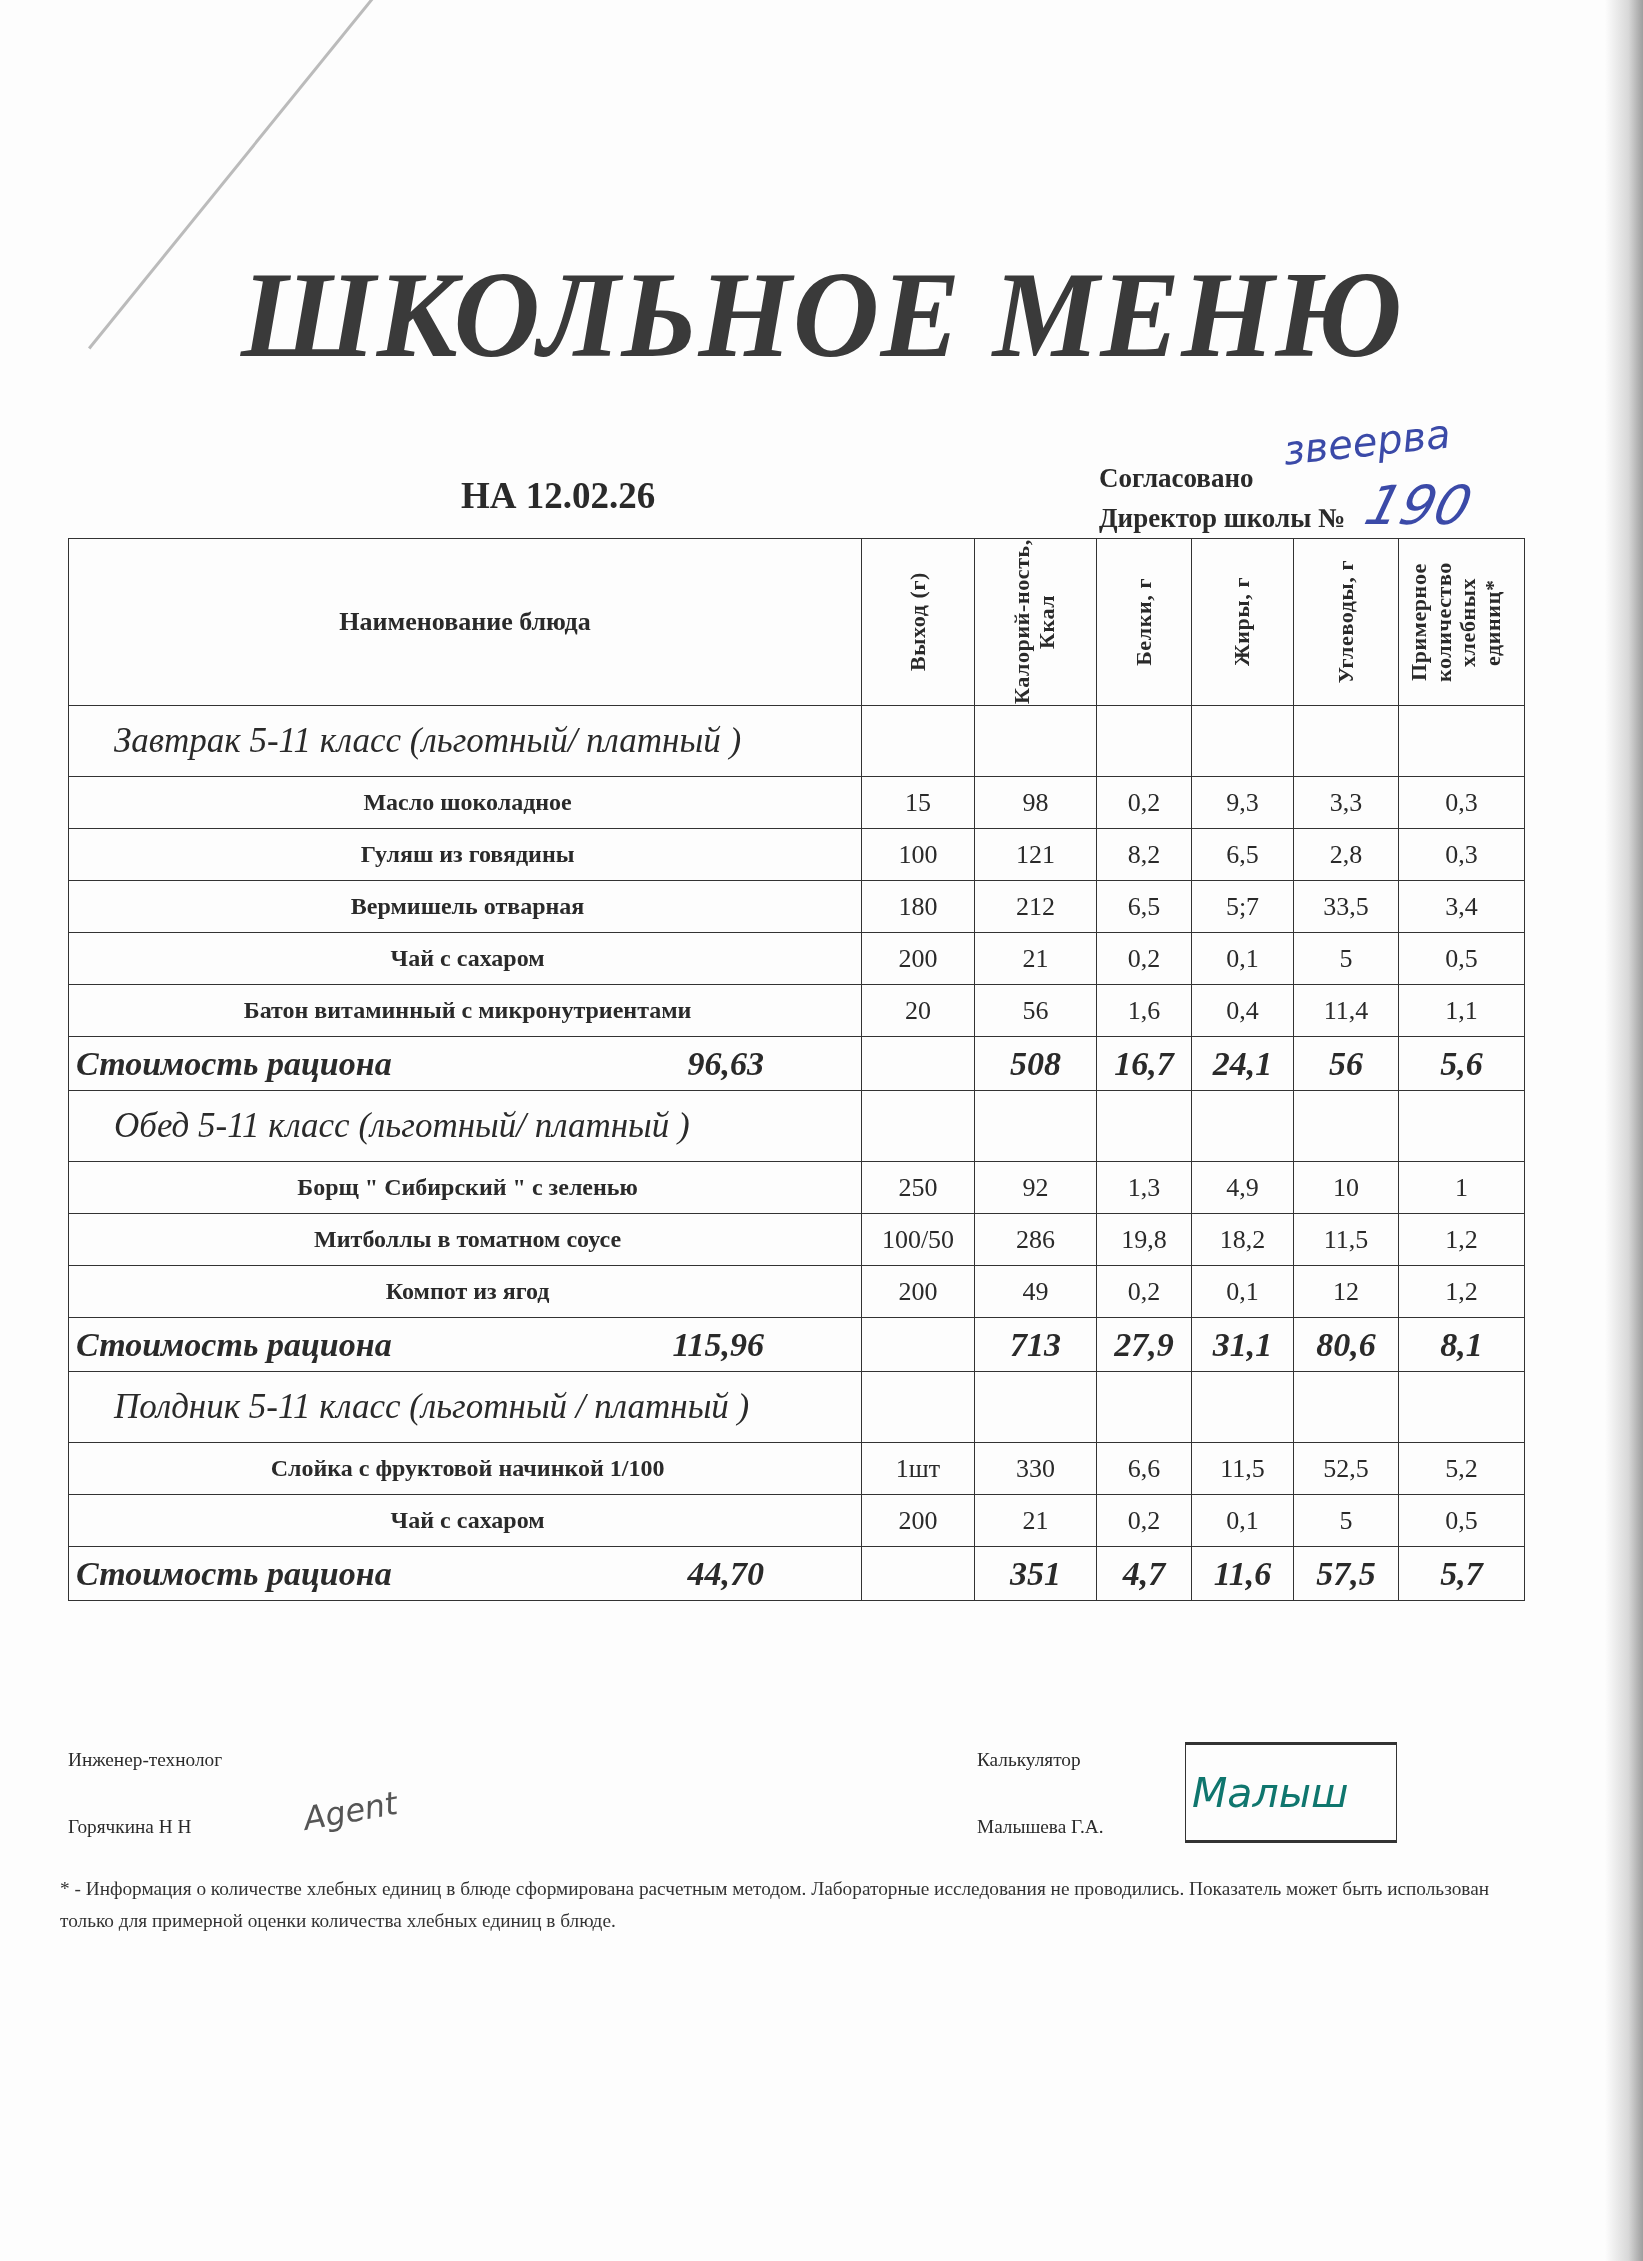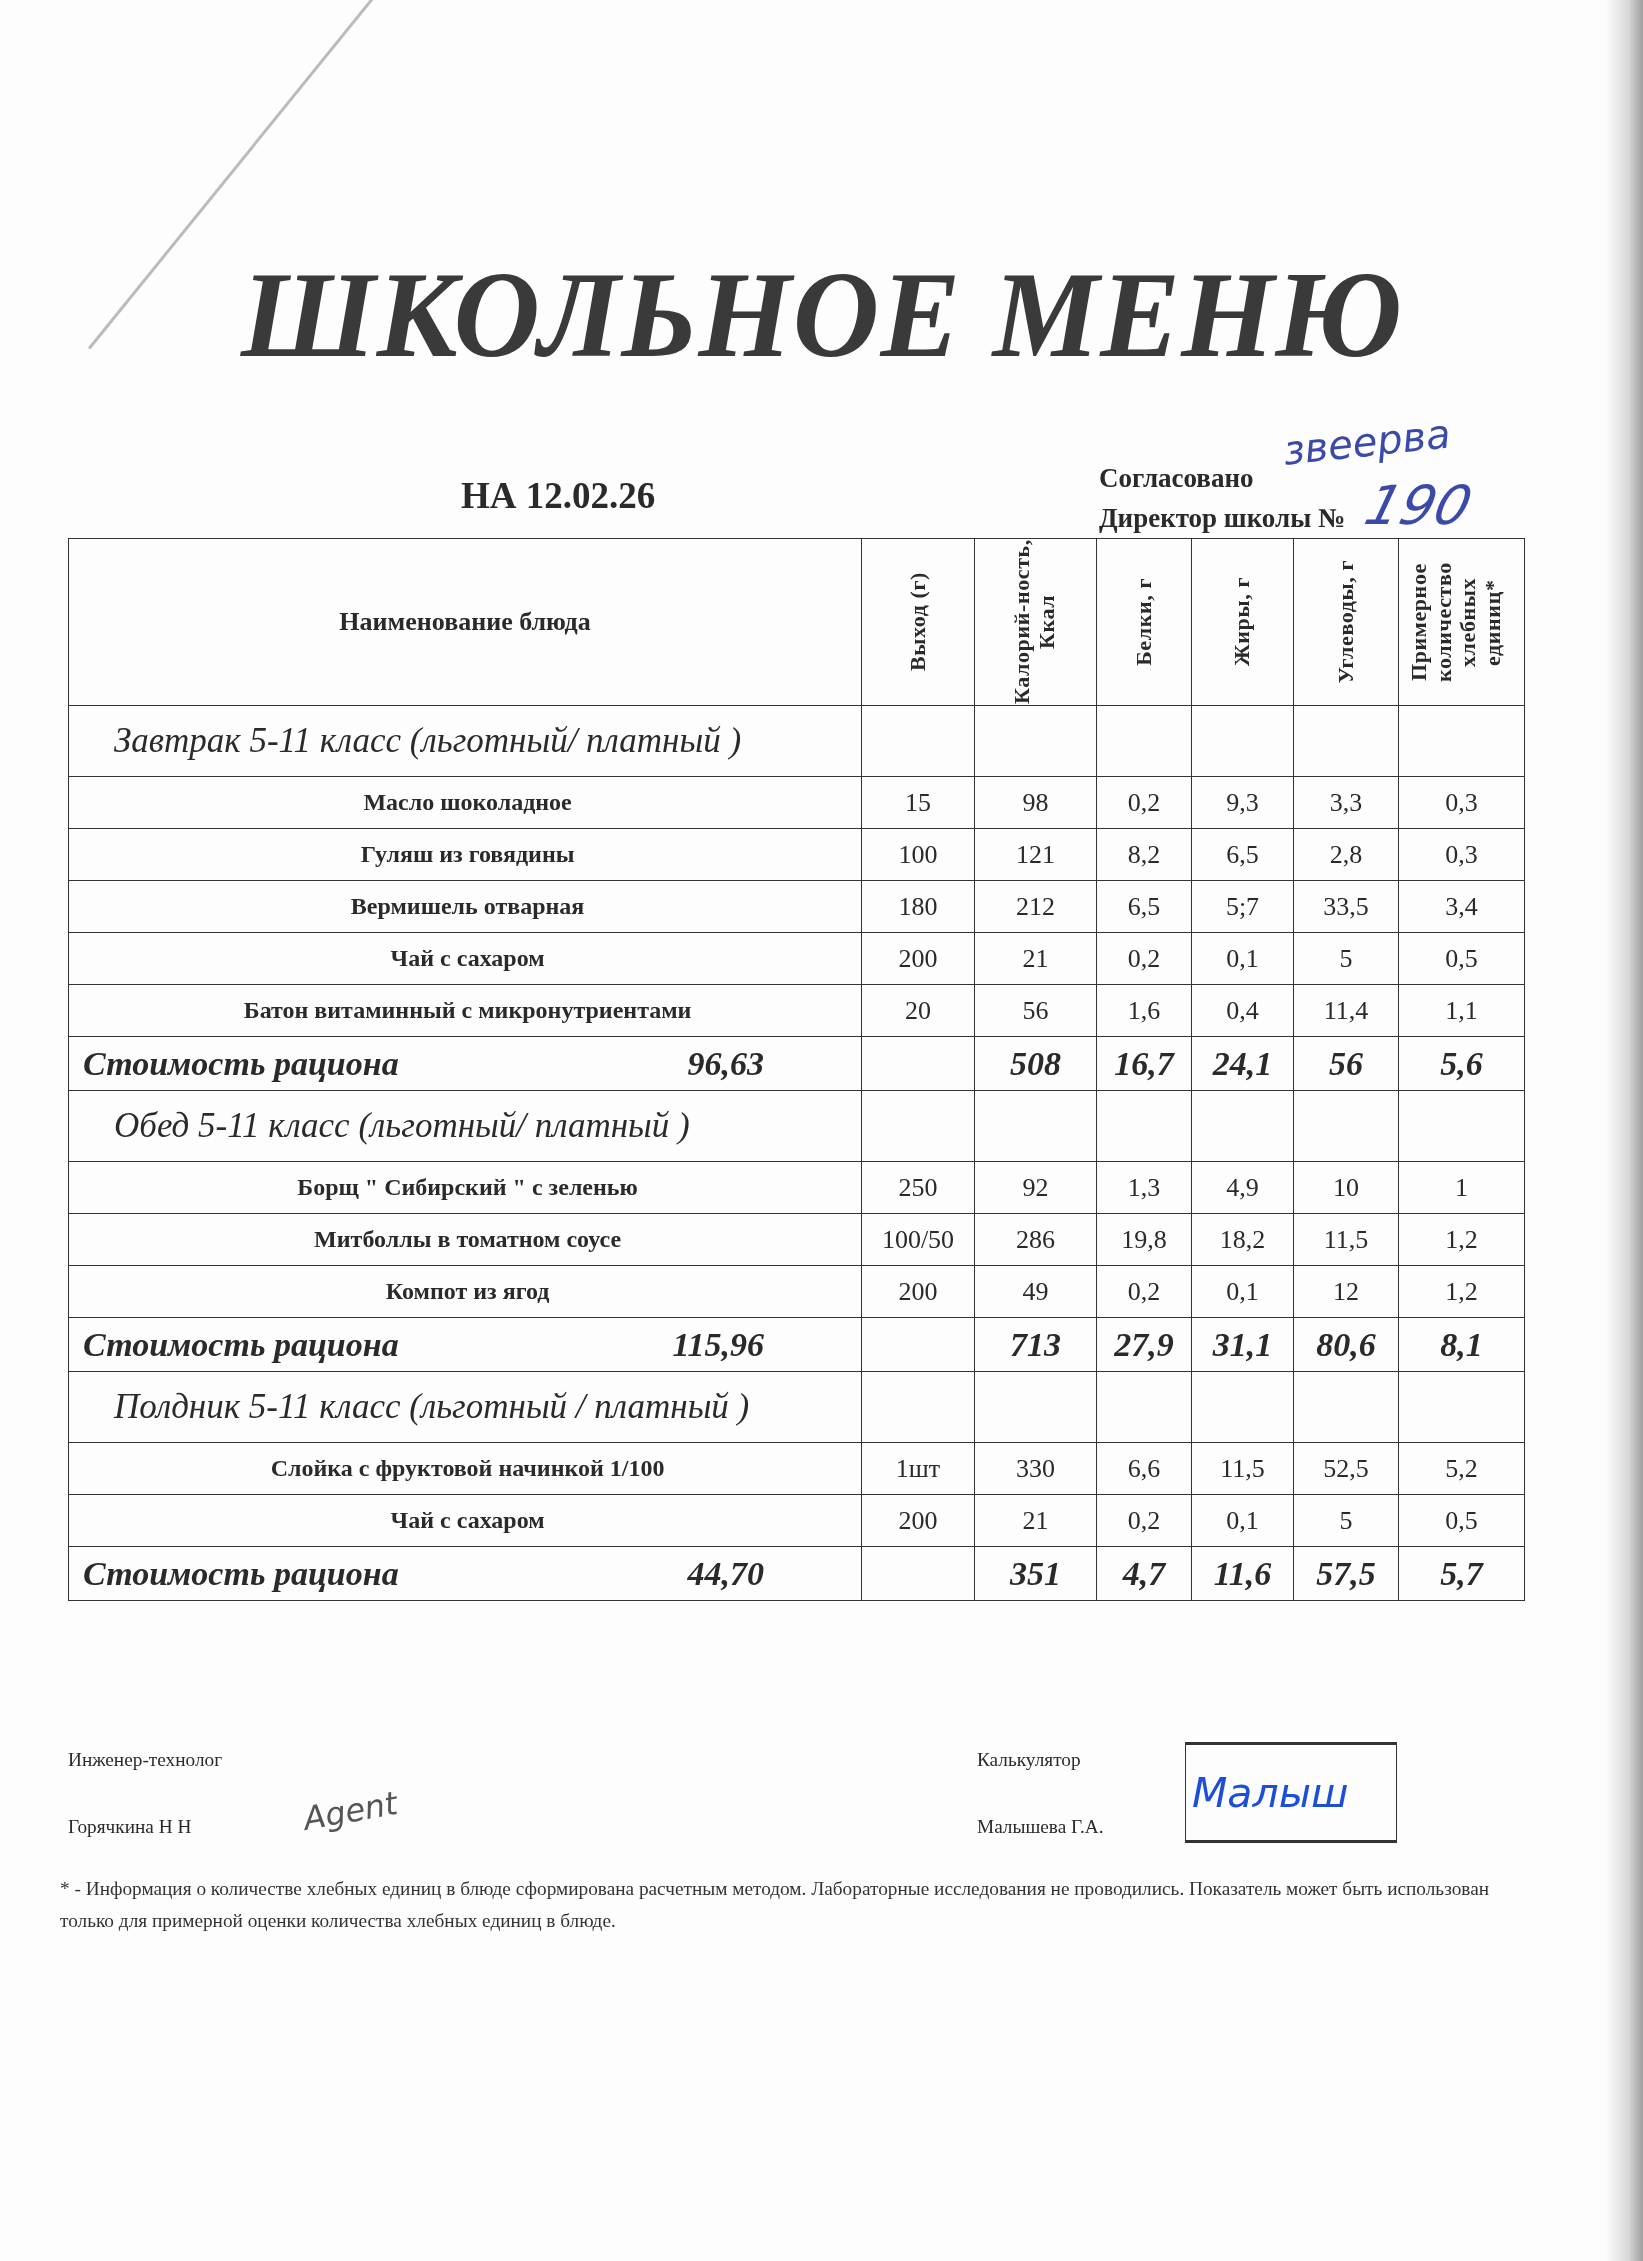--- a/index.html
+++ b/index.html
@@ -22,21 +22,21 @@
   table.menu td, table.menu th { border:1.9px solid #333; padding:0; }
   table.menu tr.head th { height:166px; font-weight:bold; }
   .hname { font-size:26px; text-align:center; }
   .vert { writing-mode:vertical-rl; transform:rotate(180deg); font-size:22px; line-height:24.5px;
           text-align:center; margin:auto; letter-spacing:0.6px; }
   tr.section td { height:70px; }
   .section-label { font-style:italic; font-size:35px; padding-left:45px !important; white-space:nowrap; }
   tr.item td { height:51px; font-size:26px; text-align:center; }
   tr.item td.name { text-align:center; font-size:24px; font-weight:bold; padding-left:5.2px; }
   tr.total td { height:53px; font-size:34px; font-style:italic; font-weight:bold; text-align:center; }
-  tr.total td.name { text-align:left; padding-left:14px; font-size:34px; }
+  tr.total td.name { text-align:left; padding-left:7px; font-size:34px; }
   .price { float:right; margin-right:97px; }
   .footer-label { font-size:19.3px; }
   .sigbox { left:1185px; top:1742px; width:210px; height:95px; border:1.9px solid #333; border-top-width:3.9px; border-bottom-width:3.9px; }
   .sig { font-family:"DejaVu Sans",sans-serif; font-style:italic; color:#555; }
   .note { left:60px; top:1873px; width:1457px; font-size:19.3px; line-height:32px; color:#333; }
 </style>
 </head>
 <body>
 
 <div class="fold"></div>
@@ -233,16 +233,16 @@
     </tbody>
 </table>
 
 <div class="abs footer-label" style="left:68px;top:1749px">Инженер-технолог</div>
 <div class="abs footer-label" style="left:68px;top:1816px">Горячкина Н Н</div>
 <div class="abs sig" style="left:303px;top:1792px;font-size:32px;transform:rotate(-10deg)">Agent</div>
 
 <div class="abs footer-label" style="left:977px;top:1749px">Калькулятор</div>
 <div class="abs footer-label" style="left:977px;top:1816px">Малышева Г.А.</div>
 <div class="abs sigbox"></div>
-<div class="abs sig" style="left:1192px;top:1769px;font-size:41px;color:#1d4ed8">Малыш</div>
+<div class="abs sig" style="left:1192px;top:1769px;font-size:41px;color:#0f766e">Малыш</div>
 
 <div class="abs note">* - Информация о количестве хлебных единиц в блюде сформирована расчетным методом. Лабораторные исследования не проводились. Показатель может быть использован только для примерной оценки количества хлебных единиц в блюде.</div>
 
 
 </body></html>

